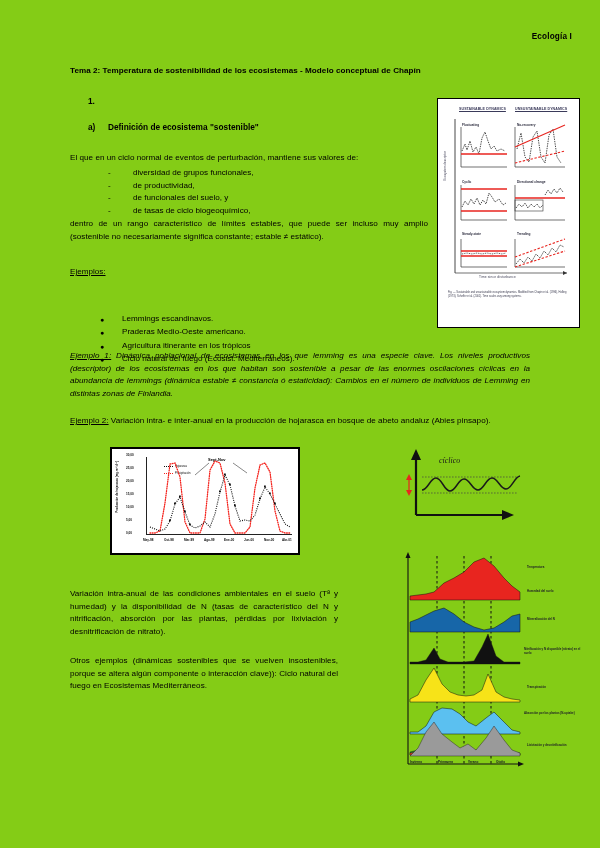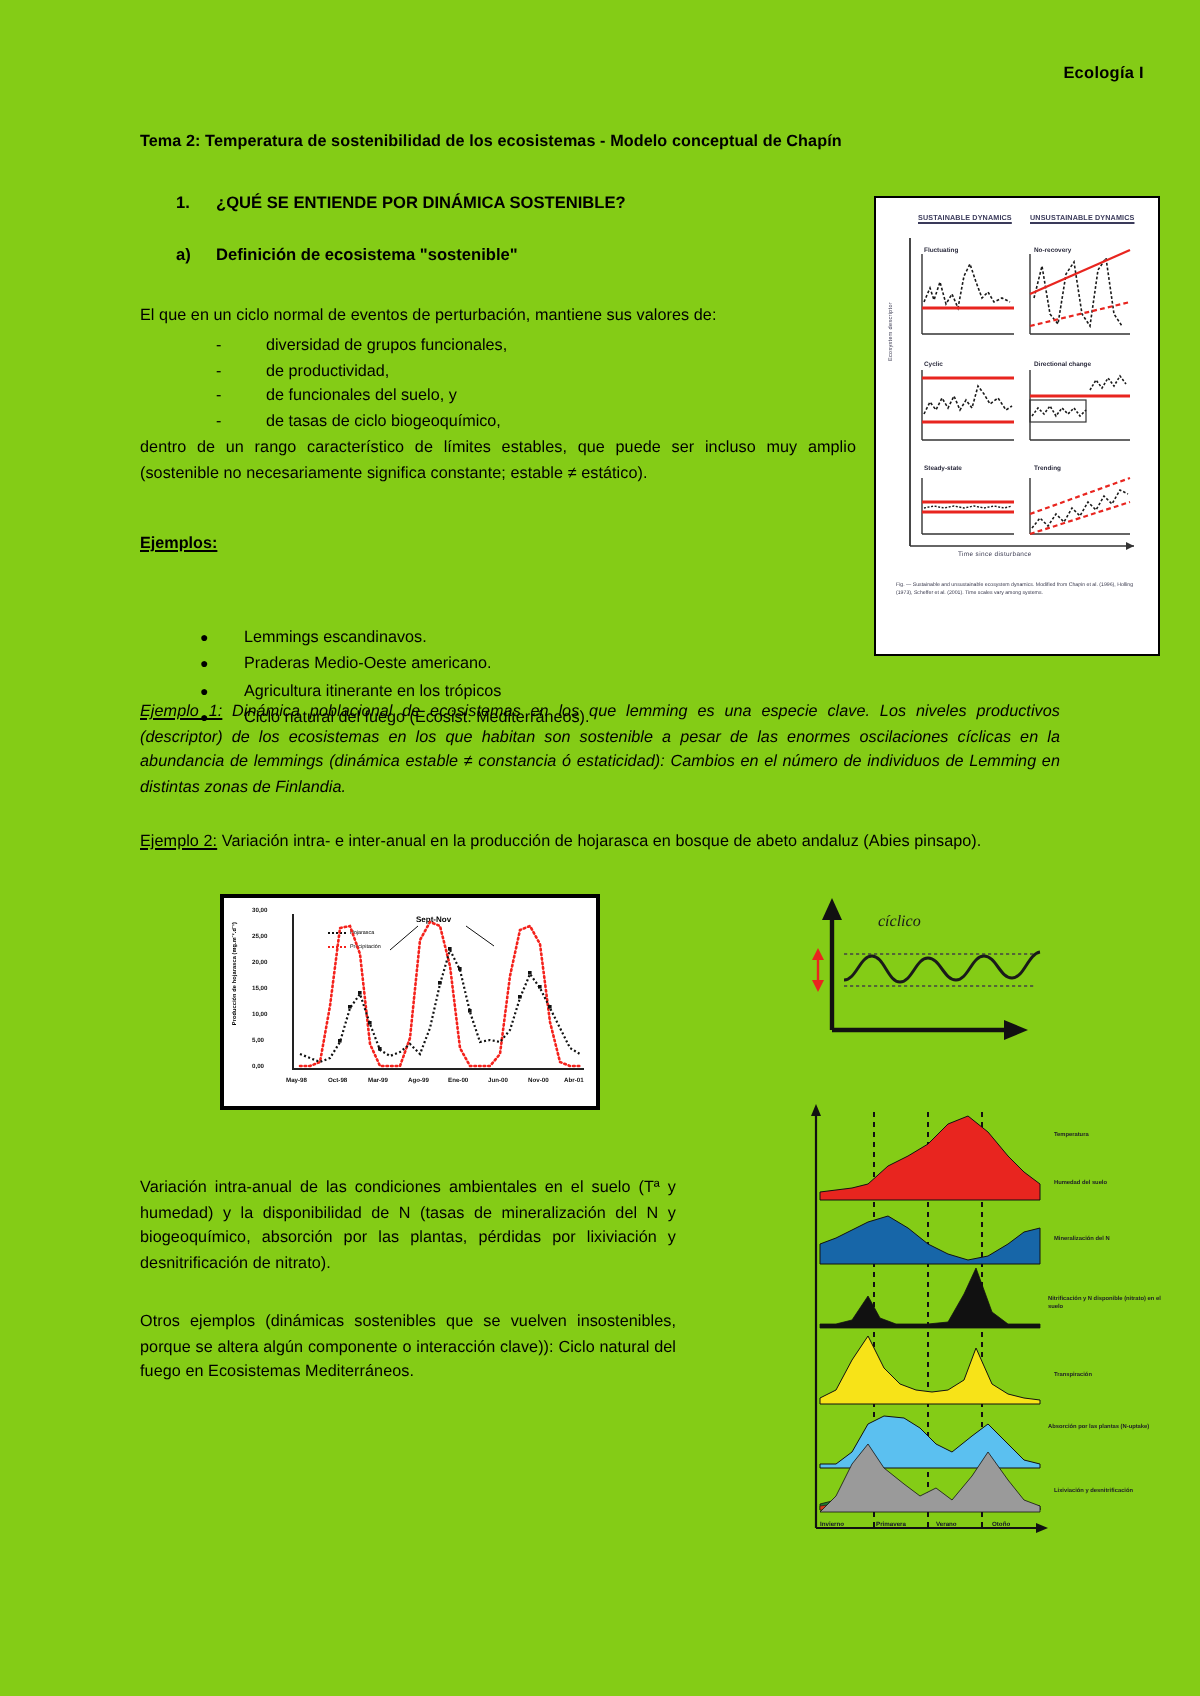--- a/index.html
+++ b/index.html
@@ -86,21 +86,21 @@
   .bullets .row { display: flex; }
   .bullets .bul {
     width: 22px;
     flex: 0 0 22px;
     font-size: 7px;
     line-height: 13.4px;
   }
   .ul-head {
     position: absolute;
     font-size: 8.1px;
-    font-weight: 700;
+    font-weight: 400;
     text-decoration: underline;
   }
   .ej-label { text-decoration: underline; }
   
   .fig-top {
     position: absolute;
     left: 437px;
     top: 98px;
     width: 143px;
     height: 230px;
@@ -267,21 +267,20 @@
 
 <div class="page">
 
   <div class="header-right">Ecología I</div>
 
   <div class="doc-title">Tema 2: Temperatura de sostenibilidad de los ecosistemas - Modelo conceptual de Chapín</div>
 
   <div class="numlist">
     <div class="li">
       <span class="marker">1.</span>
-      <span>¿QUÉ SE ENTIENDE POR DINÁMICA SOSTENIBLE?</span>
     </div>
     <div class="li">
       <span class="marker">a)</span>
       <span>Definición de ecosistema "sostenible"</span>
     </div>
   </div>
 
   <div class="para" style="left:70px; top:152px; width:300px;">El que en un ciclo normal de eventos de perturbación, mantiene sus valores de:</div>
 
   <div class="dashlist">
@@ -327,21 +326,21 @@
   </div>
 
   <div class="para" style="left:70px; top:350px; width:460px;font-style:italic;">
     <span class="ej-label">Ejemplo 1:</span><span> Dinámica poblacional de ecosistemas en los que lemming es una especie clave. Los niveles productivos (descriptor) de los ecosistemas en los que habitan son sostenible a pesar de las enormes oscilaciones cíclicas en la abundancia de  lemmings (dinámica estable ≠ constancia ó estaticidad): Cambios en el número de individuos de Lemming en distintas zonas de Finlandia.</span>
   </div>
 
   <div class="para" style="left:70px; top:415px; width:460px;">
     <span class="ej-label">Ejemplo 2:</span><span> Variación intra- e inter-anual en la producción de hojarasca en bosque de abeto andaluz (Abies pinsapo).</span>
   </div>
 
-  <div class="para" style="left:70px; top:588px; width:268px;">Variación intra-anual de las condiciones ambientales en el suelo (Tª y humedad) y la disponibilidad de N (tasas de mineralización del N y biogeoquímico, absorción por las plantas, pérdidas por lixiviación y desnitrificación de nitrato).</div>
+  <div class="para" style="left:70px; top:588px; width:268px;">Variación intra-anual de las condiciones ambientales en el suelo (Tª y humedad) y la disponibilidad de N (tasas de característico del N y nitrificación, absorción por las plantas, pérdidas por lixiviación y desnitrificación de nitrato).</div>
 
   <div class="para" style="left:70px; top:655px; width:268px;">Otros ejemplos (dinámicas sostenibles que se vuelven insostenibles, porque se altera algún componente o interacción clave)): Ciclo natural del fuego en Ecosistemas Mediterráneos.</div>
 
   <div class="fig-top">
     <div class="fig-top-inner">
       <div class="ft-head" style="left:14px; top:2px;">SUSTAINABLE DYNAMICS</div>
       <div class="ft-head" style="left:70px; top:2px;">UNSUSTAINABLE DYNAMICS</div>
 
       <div class="ft-sub" style="left:17px; top:18px;">Fluctuating</div>
       <div class="ft-sub" style="left:72px; top:18px;">No-recovery</div>

